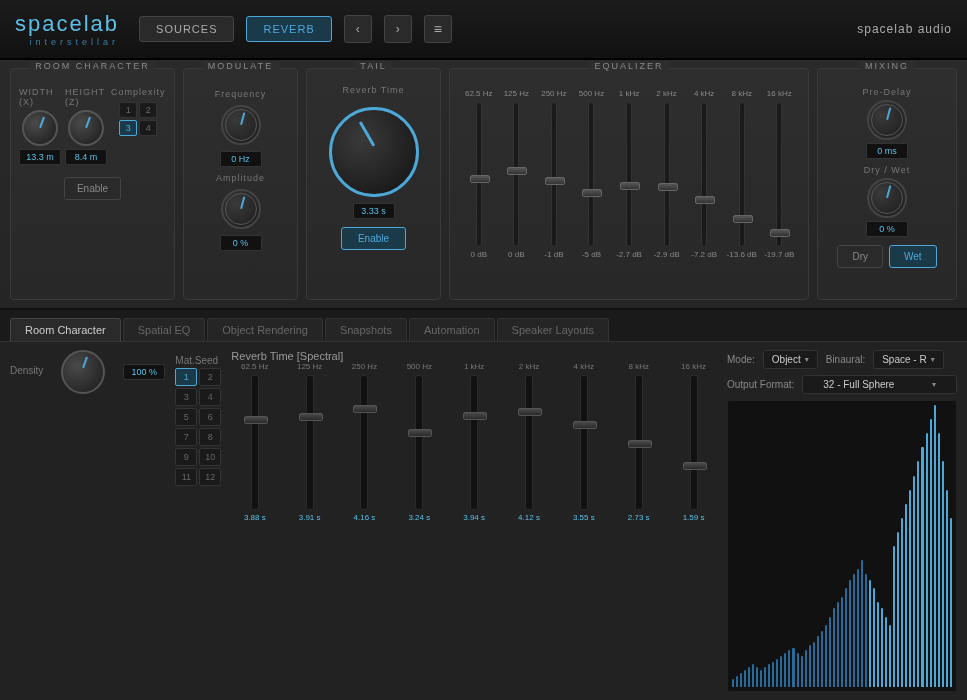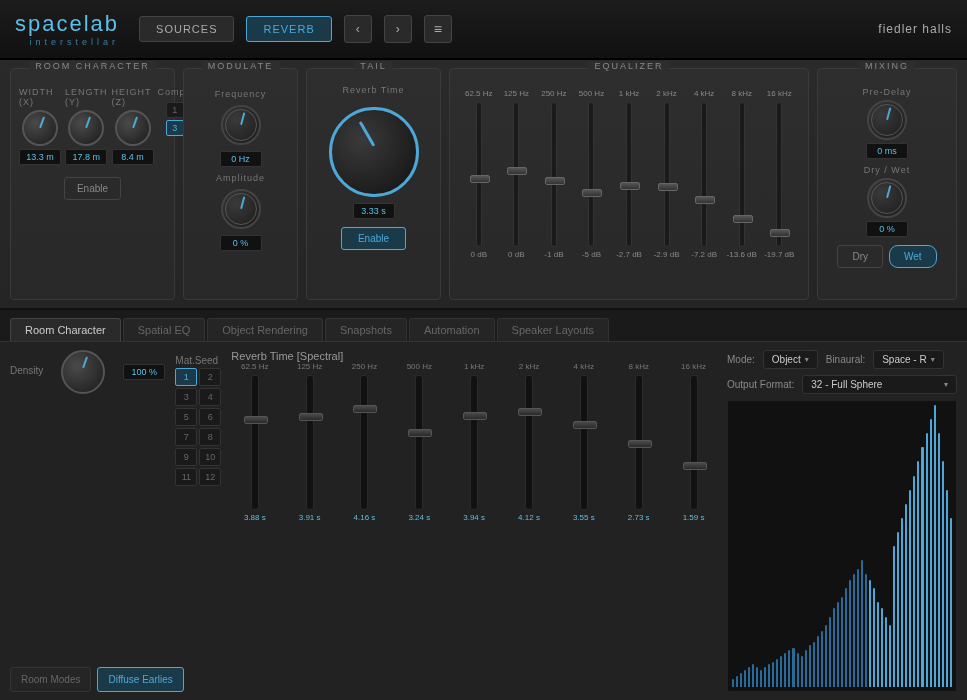--- a/index.html
+++ b/index.html
@@ -330,21 +330,20 @@
       color: #888;
       padding: 5px 14px;
       border-radius: 3px;
       font-size: 10px;
       cursor: pointer;
     }
     .btn-dry-wet.active {
       background: #1a3a4a;
       border-color: #4da8d8;
       color: #4da8d8;
-      border-radius: 9px;
     }
     .enable-btn {
       background: #2a2a2a;
       border: 1px solid #444;
       color: #888;
       padding: 5px 12px;
       border-radius: 3px;
       font-size: 10px;
       cursor: pointer;
       margin-top: 4px;
@@ -552,21 +551,21 @@
     .output-row {
       display: flex;
       align-items: center;
       gap: 8px;
     }
     .output-select {
       flex: 1;
       background: #1a1a1a;
       border: 1px solid #333;
       color: #ccc;
-      padding: 3px 8px;
+      padding: 3px 20px;
       border-radius: 3px;
       font-size: 10px;
       cursor: pointer;
       display: flex;
       align-items: center;
       justify-content: space-between;
     }
 
     
     .viz-area {
@@ -629,39 +628,34 @@
 <div class="top-bar">
   <div class="logo-area">
     <span class="logo-main">spacelab</span>
     <span class="logo-sub">interstellar</span>
   </div>
   <button class="btn-sources">SOURCES</button>
   <button class="btn-reverb">REVERB</button>
   <button class="nav-btn">‹</button>
   <button class="nav-btn">›</button>
   <button class="menu-btn">≡</button>
-  <span class="fiedler-logo">fiedler halls</span>
+  <span class="fiedler-logo">spacelab audio</span>
 </div>
 
 <div class="main-content">
 
   <div class="top-panel">
 
     <div class="section-box room-char">
       <span class="section-title">ROOM CHARACTER</span>
       <div class="rc-grid">
         <div class="knob-group">
           <span class="knob-label">WIDTH (X)</span>
           <div class="knob"></div>
           <div class="value-display">13.3 m</div>
-        </div>
-        <div class="knob-group">
-          <span class="knob-label">LENGTH (Y)</span>
-          <div class="knob"></div>
-          <div class="value-display">17.8 m</div>
         </div>
         <div class="knob-group">
           <span class="knob-label">HEIGHT (Z)</span>
           <div class="knob"></div>
           <div class="value-display">8.4 m</div>
         </div>
         <div class="knob-group">
           <span class="knob-label">Complexity</span>
           <div class="complexity-grid">
             <div class="complexity-btn">1</div>
@@ -823,24 +817,20 @@
                 <div class="mat-seed-btn">5</div>
                 <div class="mat-seed-btn">6</div>
                 <div class="mat-seed-btn">7</div>
                 <div class="mat-seed-btn">8</div>
                 <div class="mat-seed-btn">9</div>
                 <div class="mat-seed-btn">10</div>
                 <div class="mat-seed-btn">11</div>
                 <div class="mat-seed-btn">12</div>
               </div>
           </div>
-        </div>
-        <div class="bottom-mode-btns">
-          <button class="mode-btn">Room Modes</button>
-          <button class="mode-btn active">Diffuse Earlies</button>
         </div>
       </div>
 
       <div class="spectral-section">
         <div class="spectral-title">Reverb Time [Spectral]</div>
         <div class="spectral-sliders" id="spectral-sliders-container">
         <div class="spec-channel">
       <span class="spec-freq">62.5 Hz</span>
       <div class="spec-slider-track">
         <div class="spec-thumb" style="top: 30%;"></div>

